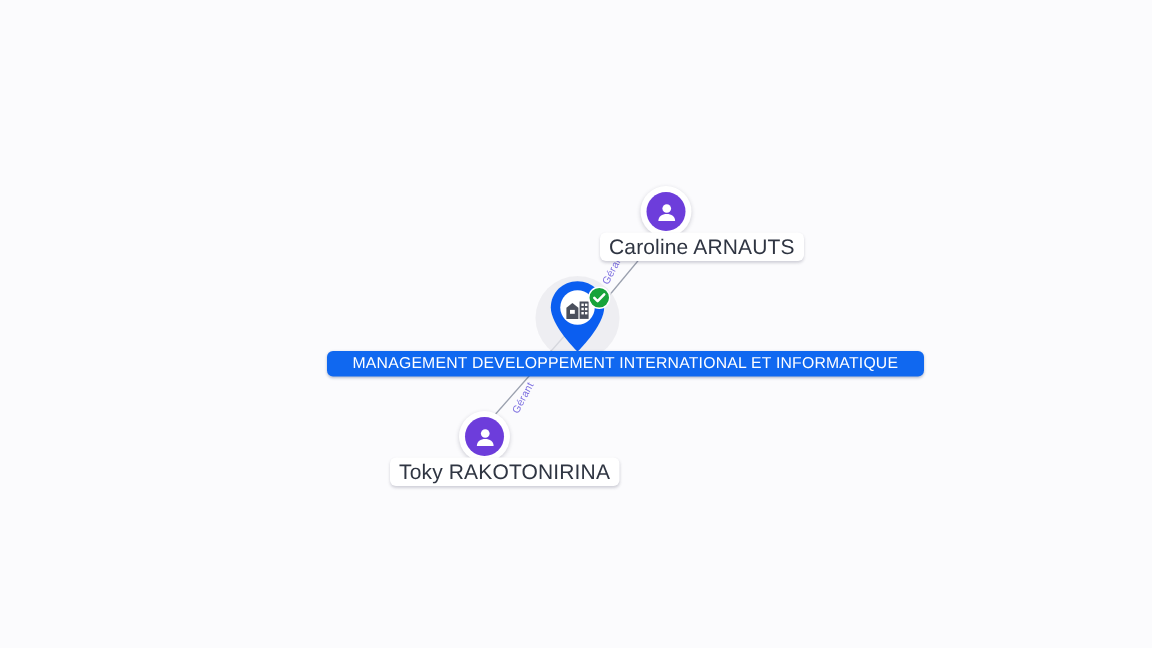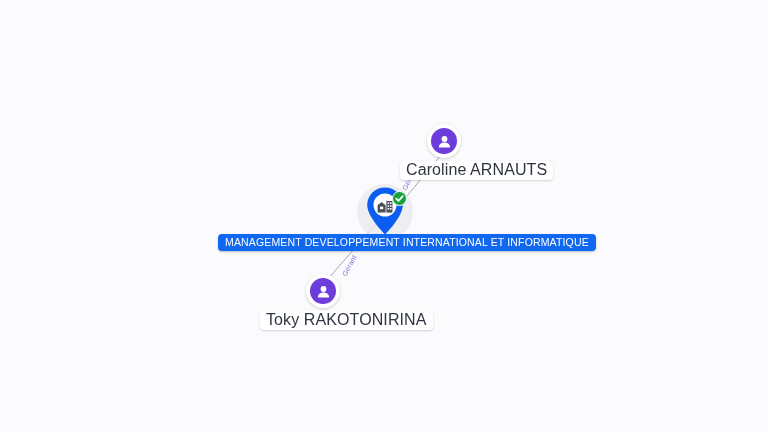--- a/index.html
+++ b/index.html
@@ -103,39 +103,38 @@
     display: flex;
     align-items: center;
     justify-content: center;
   }
 
   
   .node-label {
     position: absolute;
     background: #ffffff;
     color: #2f3542;
-    font-size: 16px;
+    font-size: 14px;
     line-height: 14px;
     white-space: nowrap;
     padding: 2px 6px 3px 6px;
     border-radius: 4px;
     box-shadow: 0 1px 2px rgba(40,40,70,.20);
     letter-spacing: .1px;
-    margin-top: 6px;
   }
   .node-label.caroline-label { left: 400px; top: 155px; }
   .node-label.toky-label     { left: 260px; top: 305px; }
 
   .company-label {
     position: absolute;
     left: 218px;
     top: 234px;
     height: 17px;
     line-height: 17px;
-    padding: 0 7px;
+    padding: 0 17px;
     background: #1068f0;
     color: #ffffff;
     font-size: 10.5px;
     letter-spacing: .15px;
     white-space: nowrap;
     border-radius: 4px;
     box-shadow: 0 1px 2px rgba(20,40,90,.30);
   }
 
   

